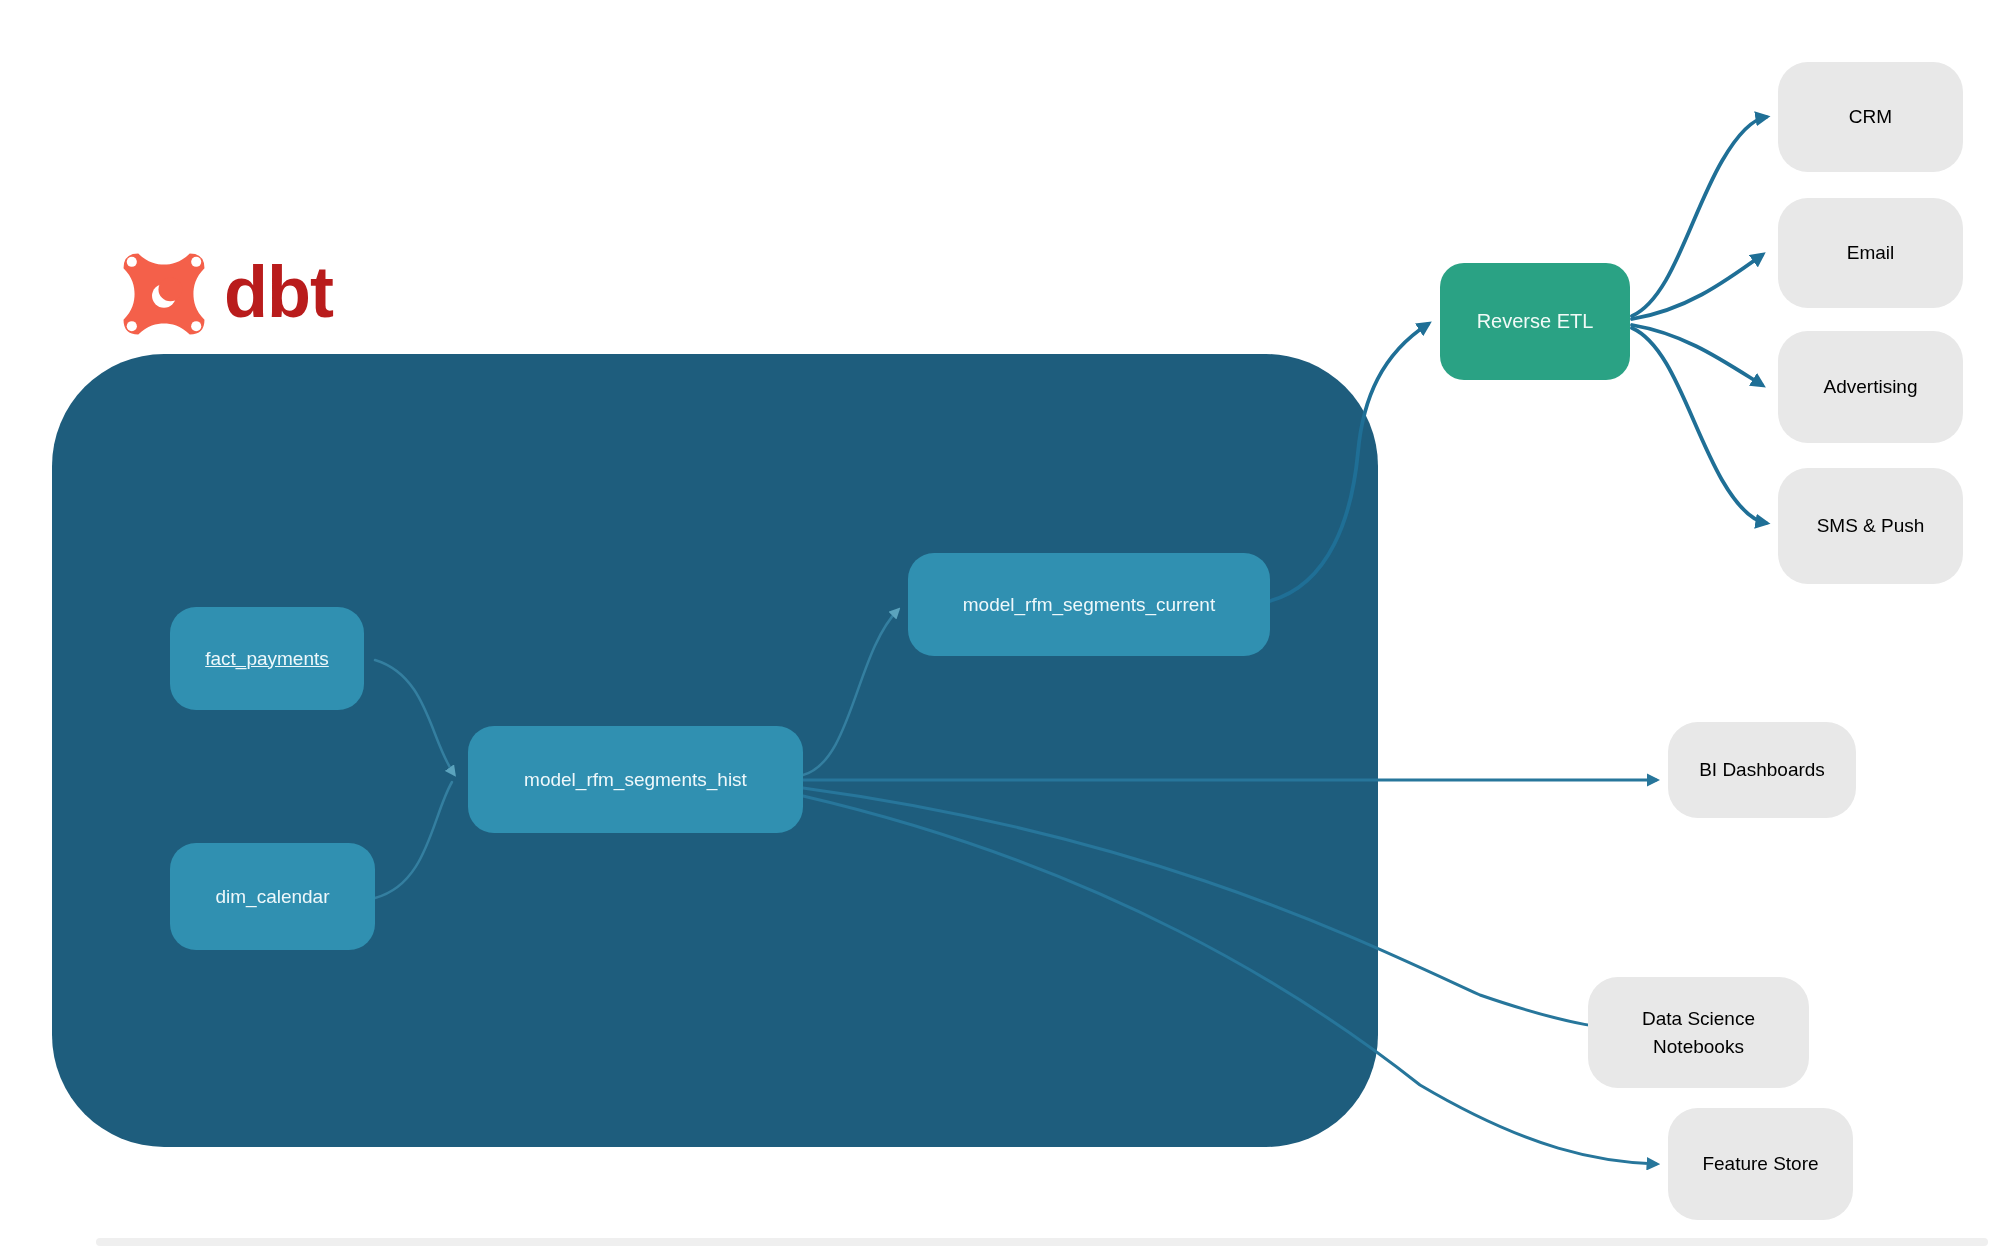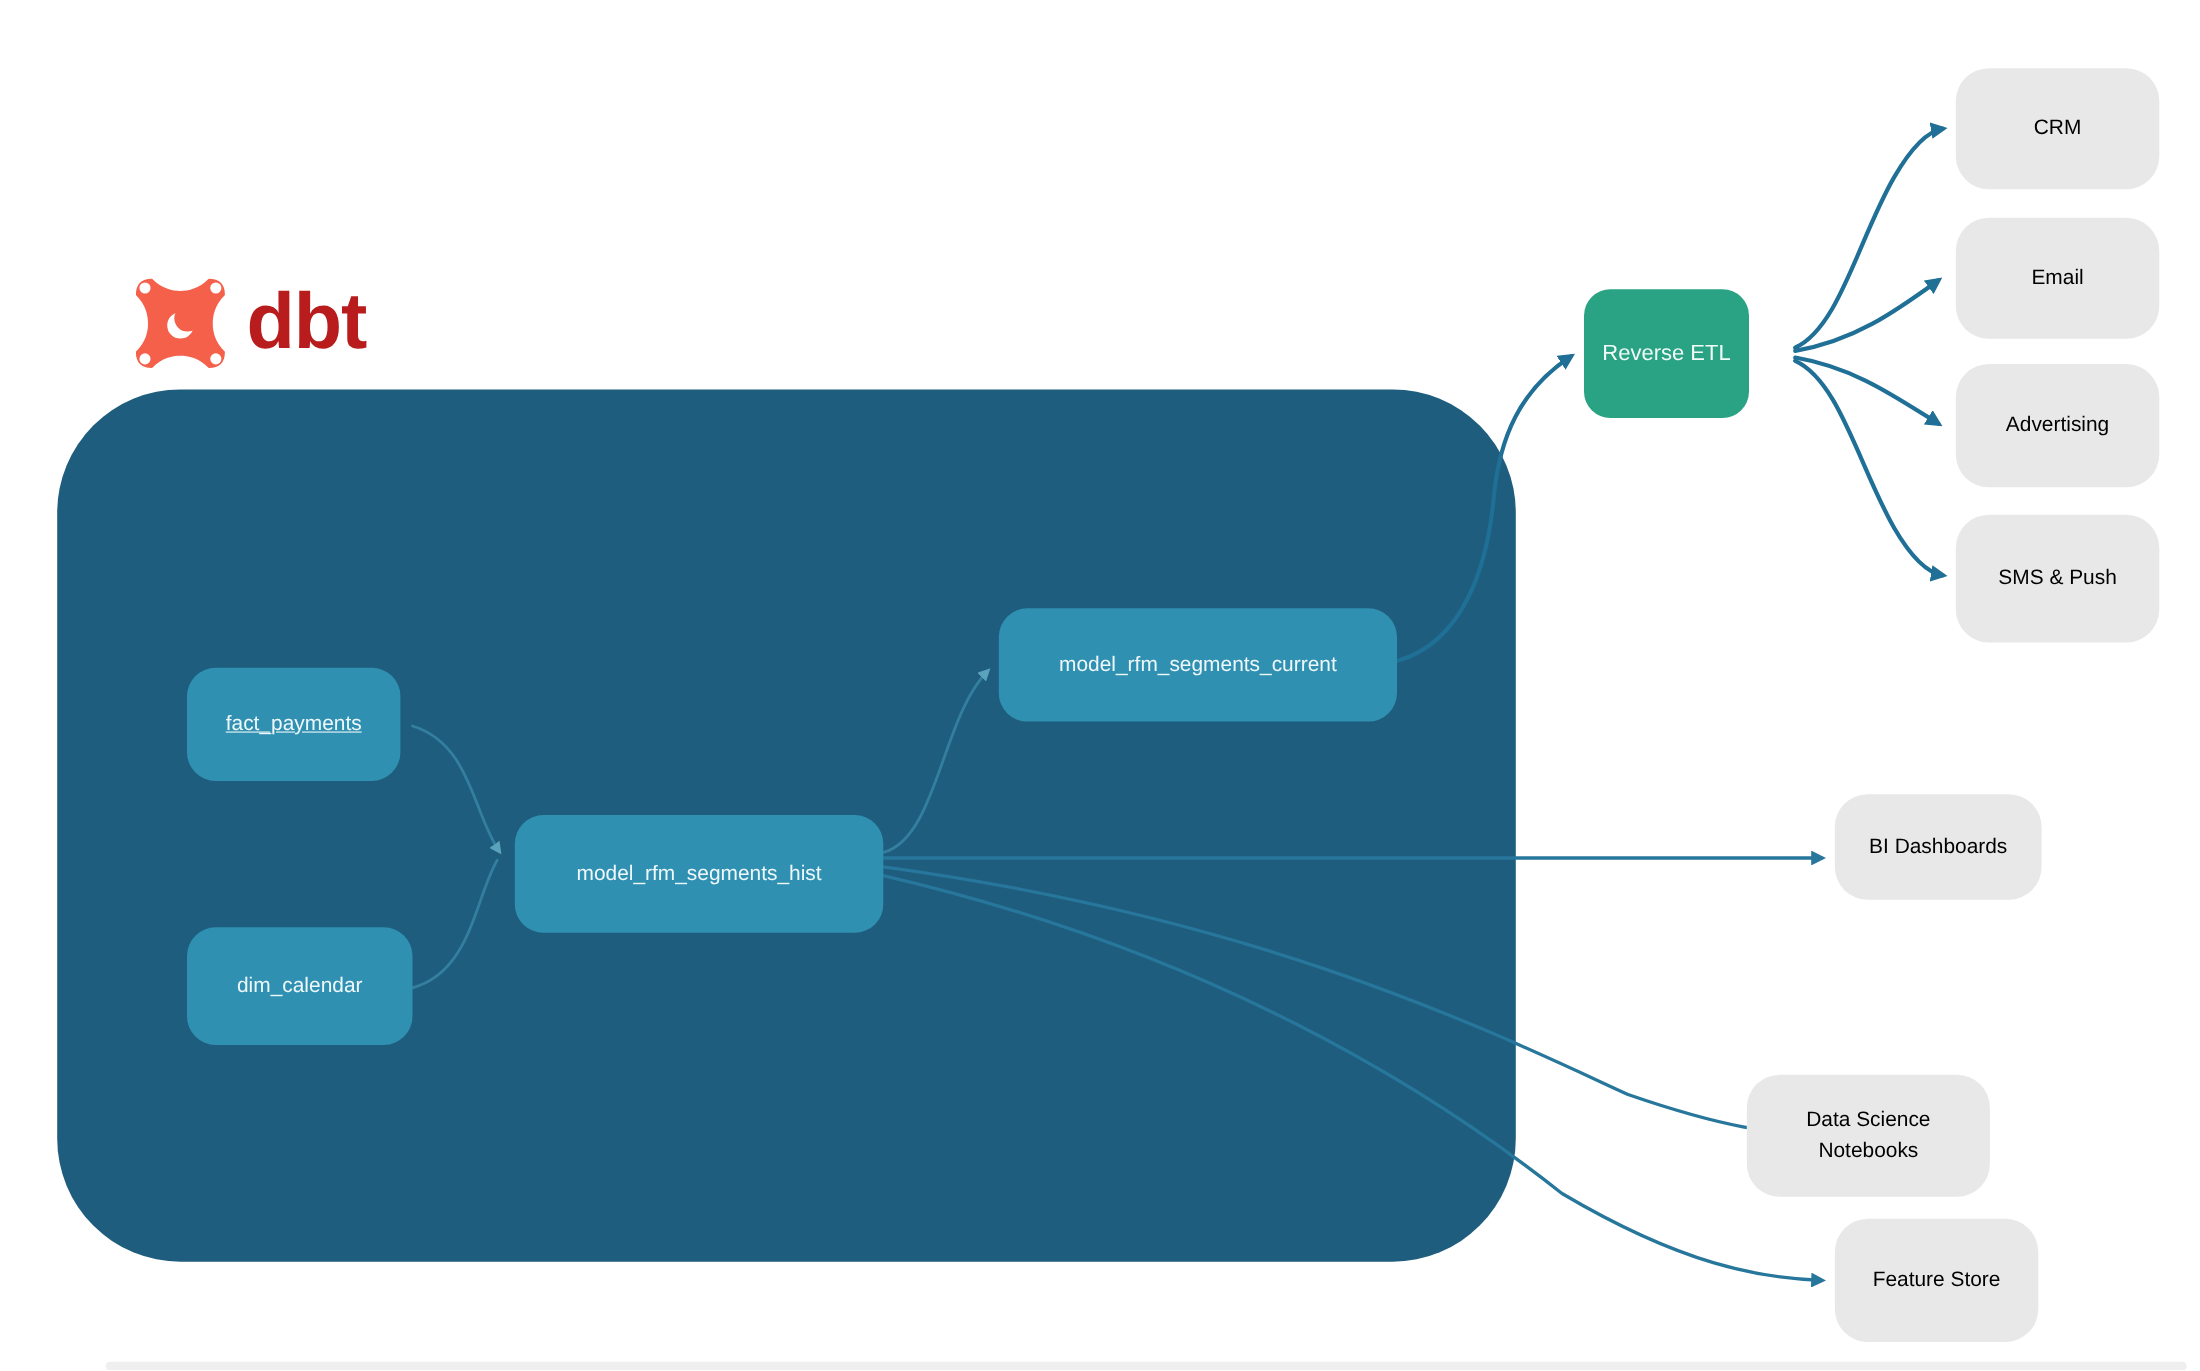--- a/index.html
+++ b/index.html
@@ -29,23 +29,23 @@
     position:absolute;display:flex;align-items:center;justify-content:center;
     text-align:center;border-radius:26px;font-size:19px;
   }
   .node-model{background:#3090b1;color:#eef8fb;border-radius:26px;}
   .node-etl{background:#2aa284;color:#f0faf7;border-radius:24px;font-size:20px;}
   .node-dest{background:#e8e8e8;color:#000000;border-radius:30px;}
   .node-dest.small-pad{padding:0 18px;line-height:1.45;}
   
   .n-fact{left:170px;top:607px;width:194px;height:103px;text-decoration:underline;}
   .n-dim{left:170px;top:843px;width:205px;height:107px;}
-  .n-hist{left:468px;top:726px;width:335px;height:107px;margin-top:15px;}
+  .n-hist{left:468px;top:726px;width:335px;height:107px;}
   .n-current{left:908px;top:553px;width:362px;height:103px;}
-  .n-etl{left:1440px;top:263px;width:150px;height:117px;}
+  .n-etl{left:1440px;top:263px;width:190px;height:117px;}
   .n-crm{left:1778px;top:62px;width:185px;height:110px;}
   .n-email{left:1778px;top:198px;width:185px;height:110px;}
   .n-adv{left:1778px;top:331px;width:185px;height:112px;}
   .n-sms{left:1778px;top:468px;width:185px;height:116px;}
   .n-bi{left:1668px;top:722px;width:188px;height:96px;}
   .n-ds{left:1588px;top:977px;width:185px;height:111px;}
   .n-fs{left:1668px;top:1108px;width:185px;height:112px;}
   .bottom-strip{
     position:absolute;left:96px;top:1238px;width:1892px;height:8px;
     background:#efefef;border-radius:4px;

